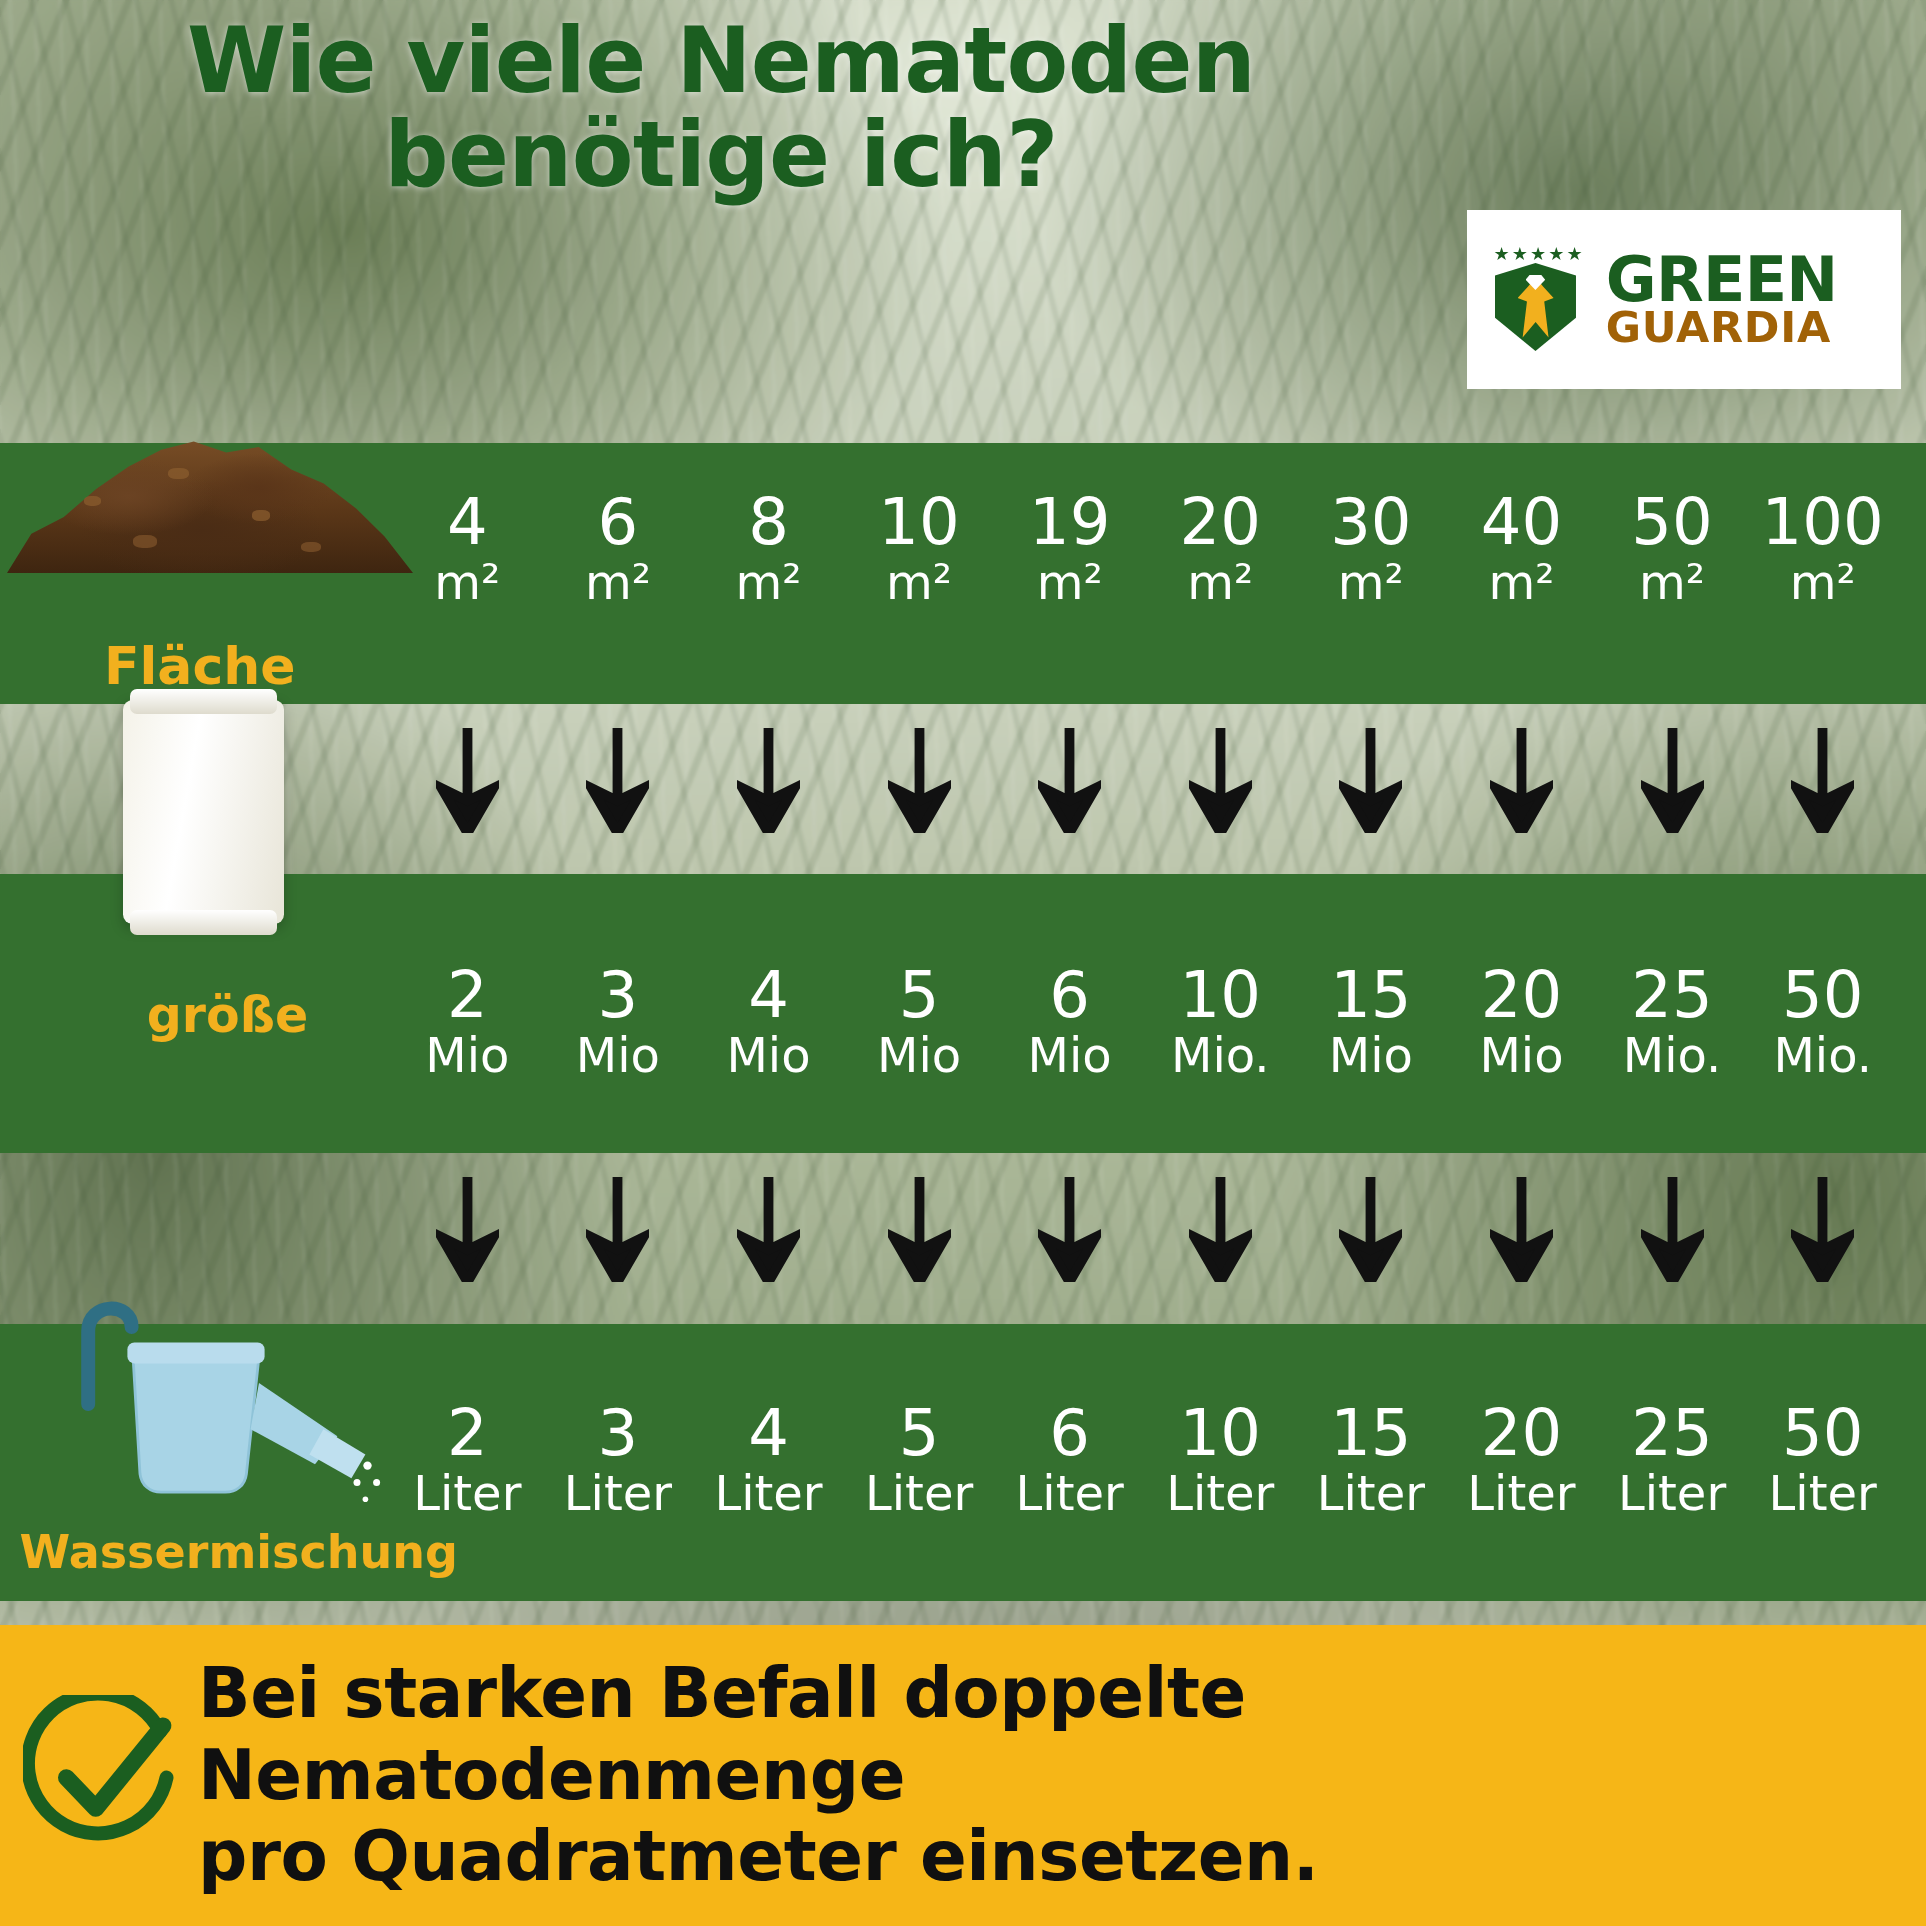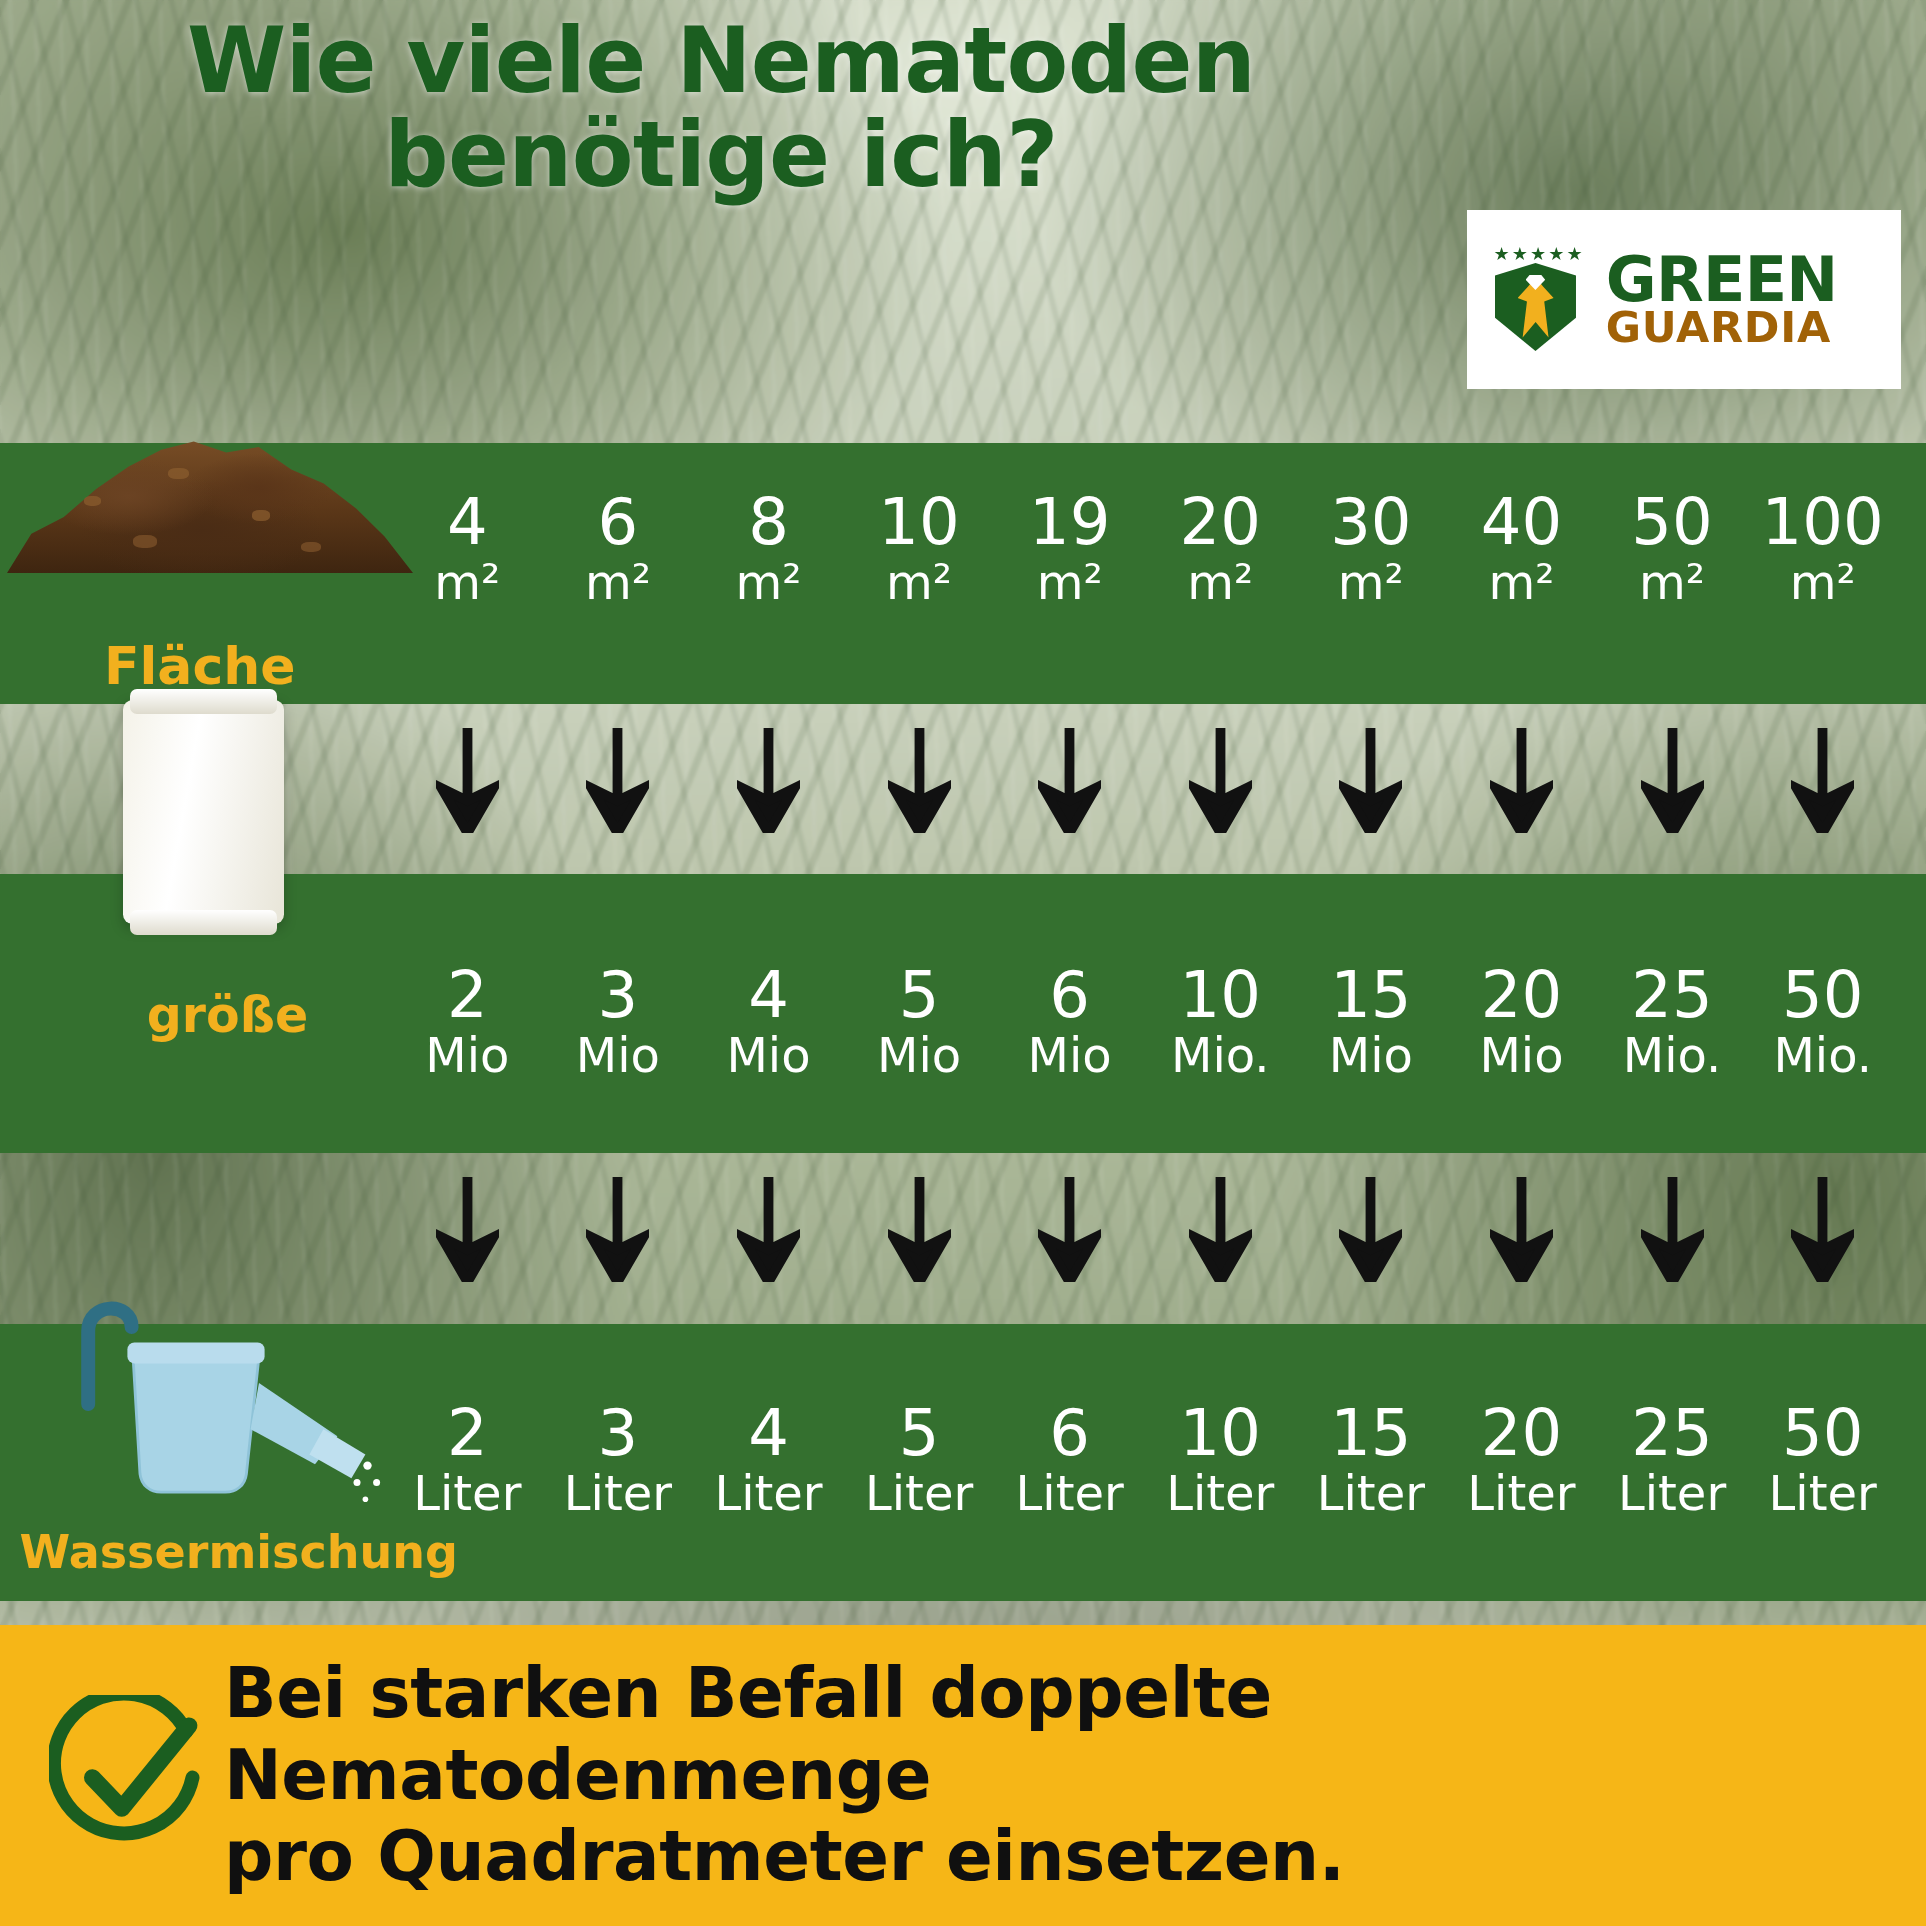--- a/index.html
+++ b/index.html
@@ -267,21 +267,21 @@
   
   .footer {
     position: absolute;
     left: 0;
     bottom: 0;
     width: 1926px;
     height: 301px;
     background: #f6b617;
     display: flex;
     align-items: center;
-    padding: 0 49px;
+    padding: 0 23px;
     box-sizing: border-box;
   }
   .check {
     flex: none;
     width: 161px;
     height: 161px;
     margin-right: 14px;
   }
   .footer-text {
     color: #101010;

